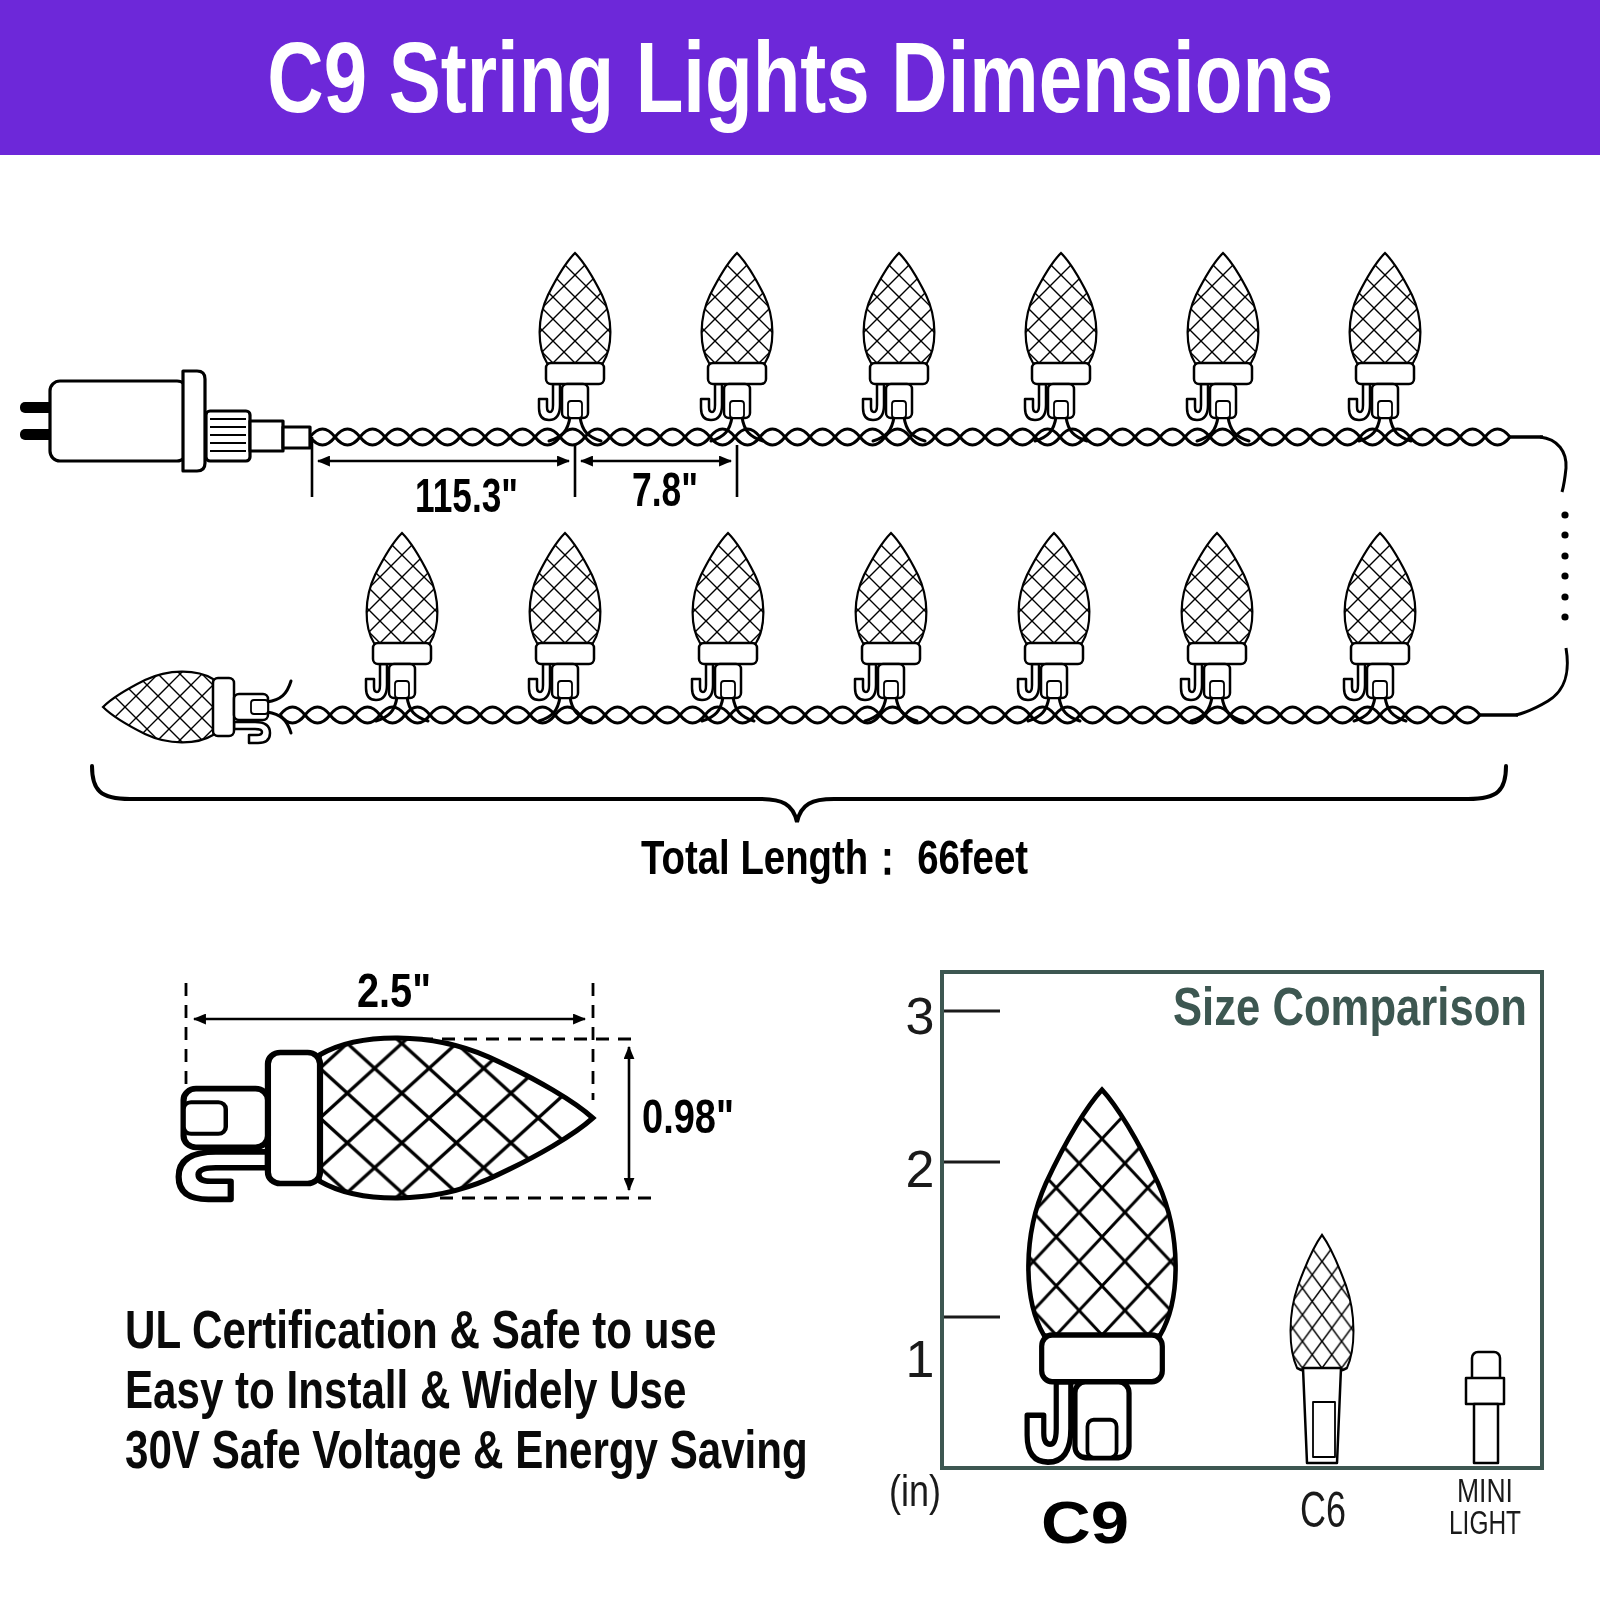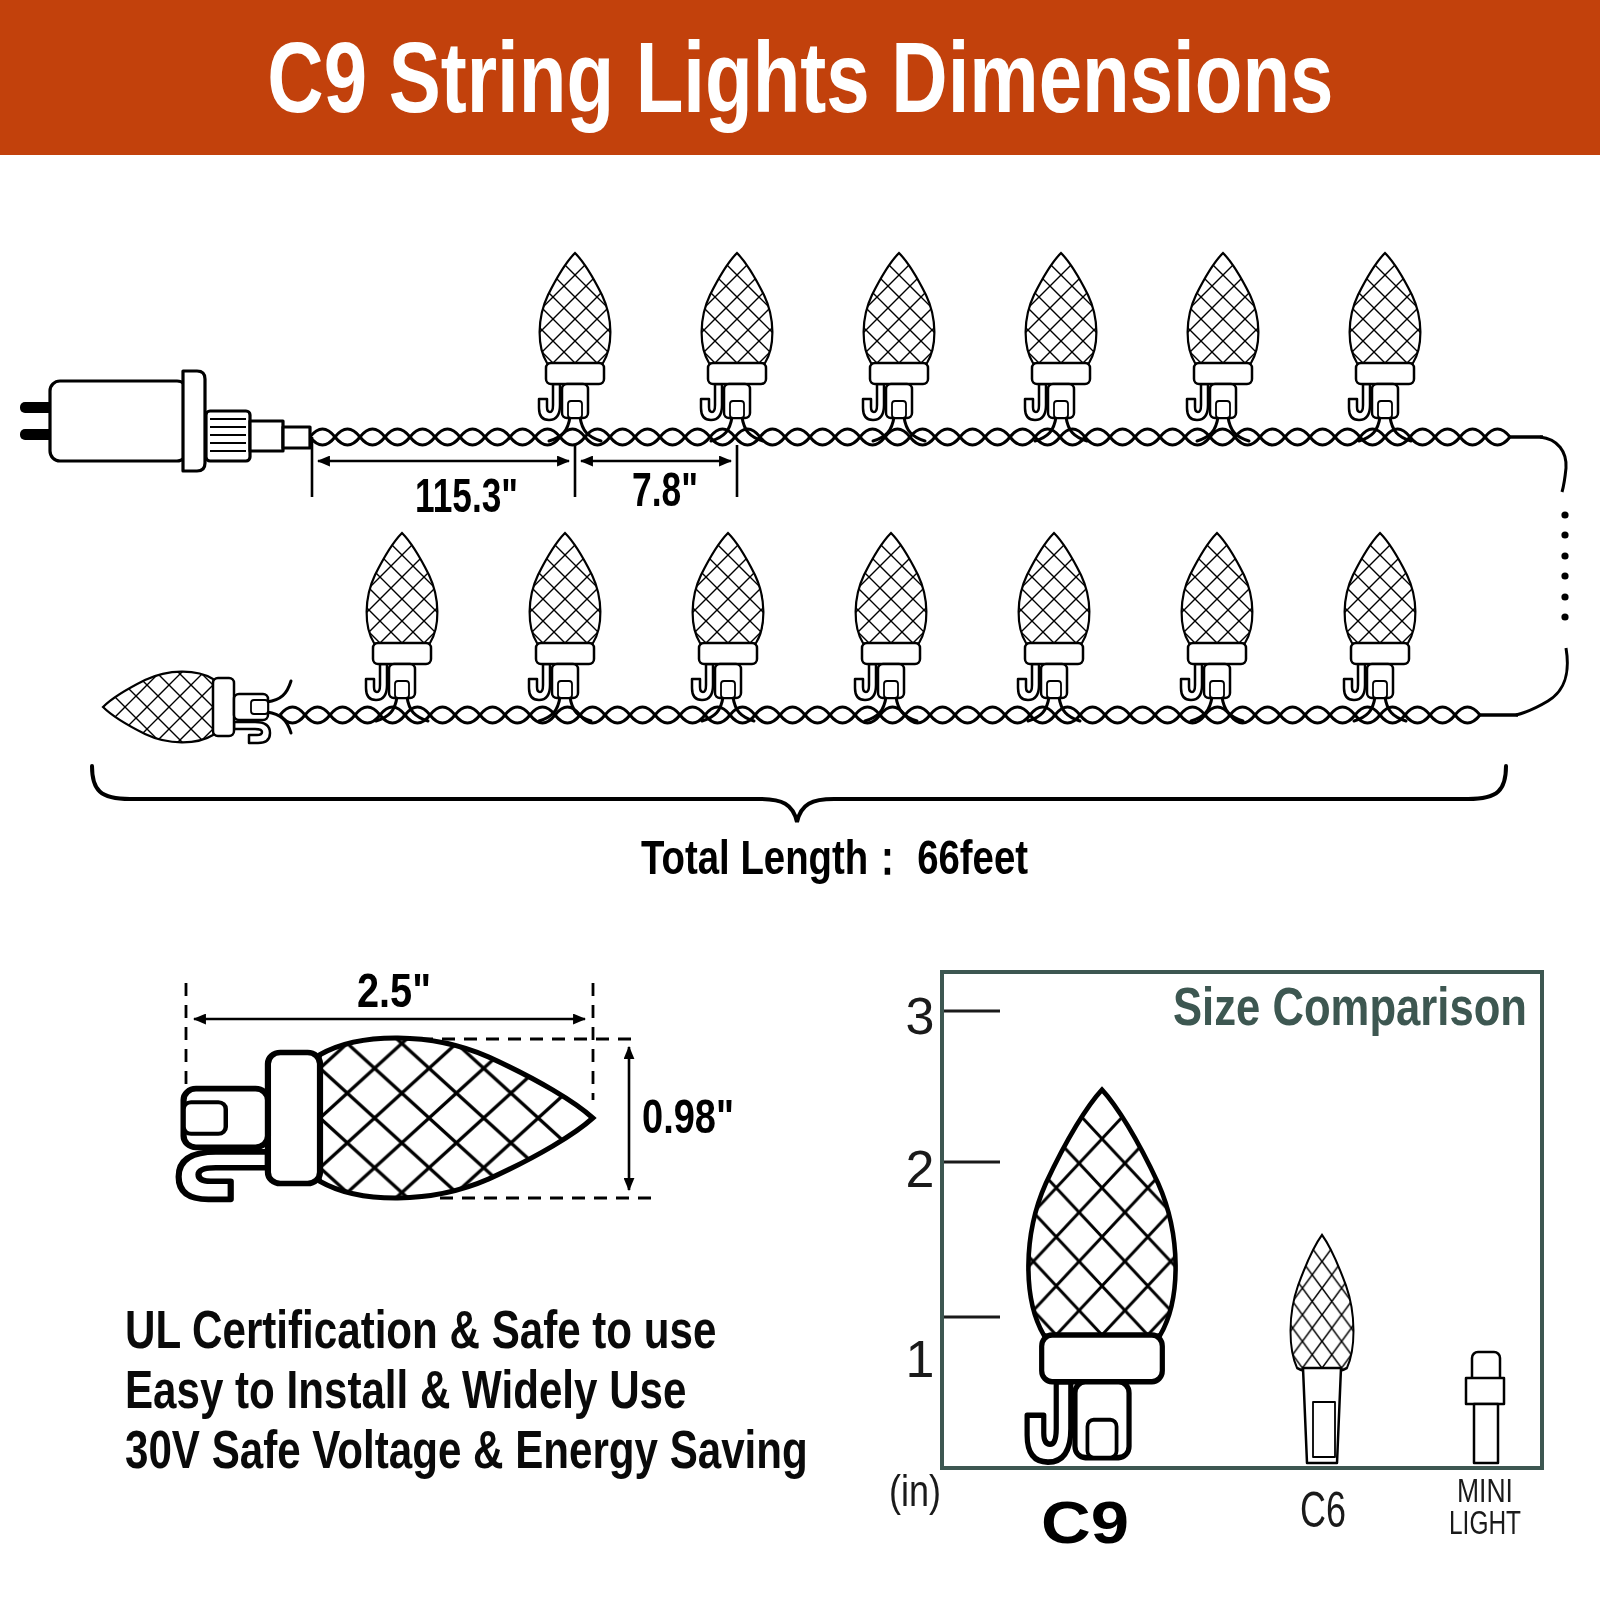--- a/index.html
+++ b/index.html
@@ -3,21 +3,21 @@
 <meta charset="utf-8">
 <style>
   html,body{margin:0;padding:0;}
   body{
     width:1600px;height:1600px;position:relative;background:#fff;
     font-family:"Liberation Sans",sans-serif;overflow:hidden;
   }
   .abs{position:absolute;}
   
   .header{
-    left:0;top:0;width:1600px;height:155px;background:#c2410c;
+    left:0;top:0;width:1600px;height:155px;background:#6d28d9;
     display:flex;align-items:center;justify-content:center;
   }
   .header span{
     color:#fff;font-size:100px;font-weight:bold;white-space:nowrap;
     transform:scaleX(0.78);letter-spacing:0px;
   }
   
   .features{
     left:125px;top:1299px;transform:scaleX(0.78);transform-origin:0 0;
     font-size:54px;font-weight:bold;color:#0a0a0a;line-height:60px;white-space:nowrap;

